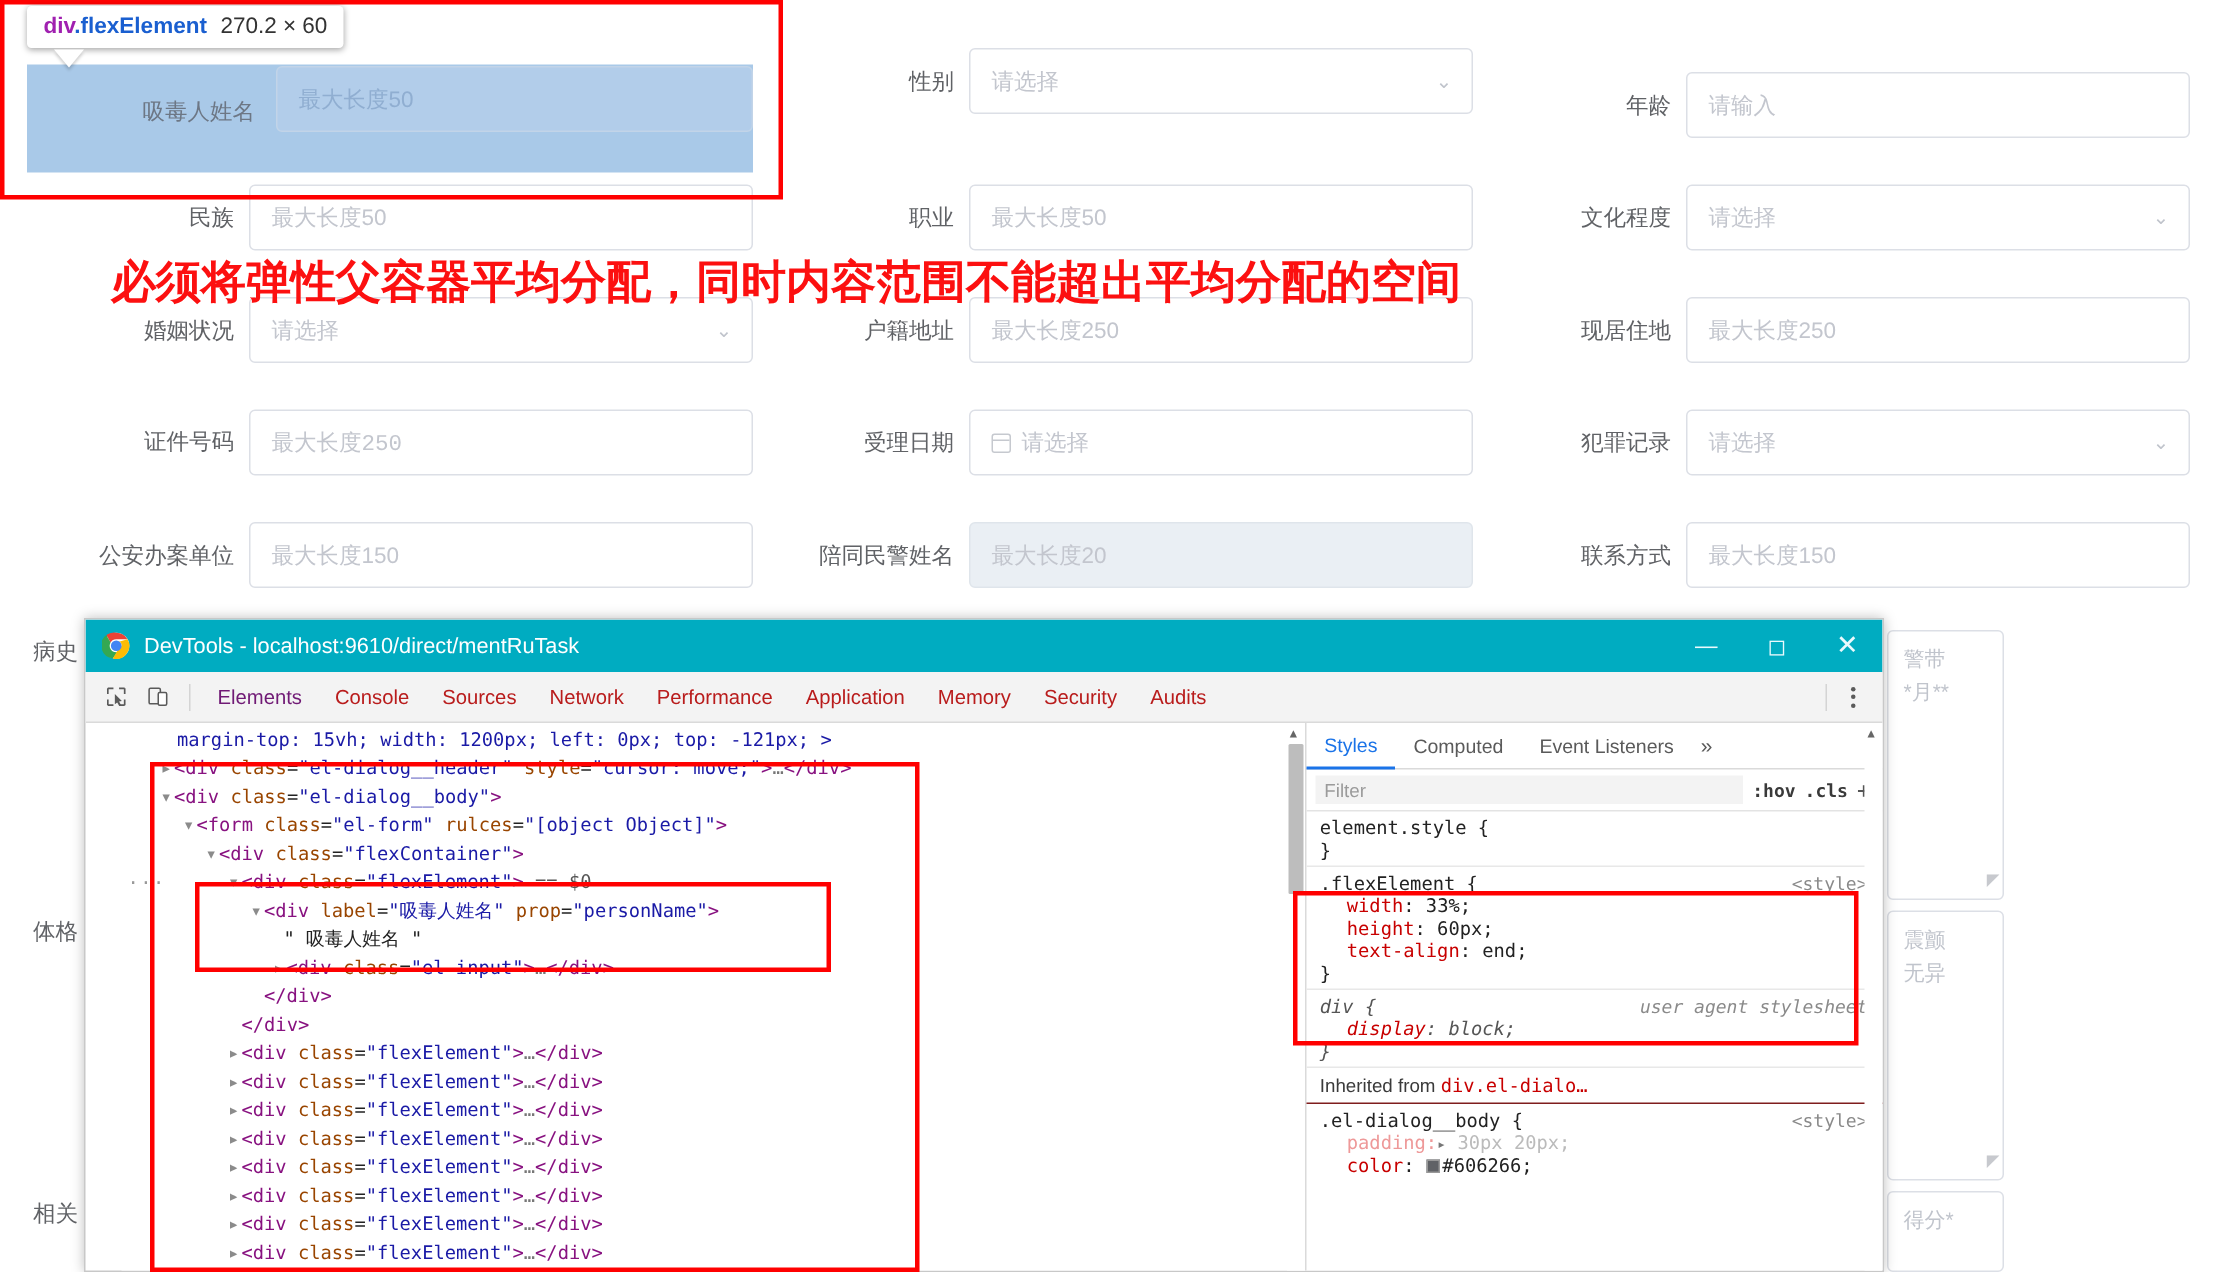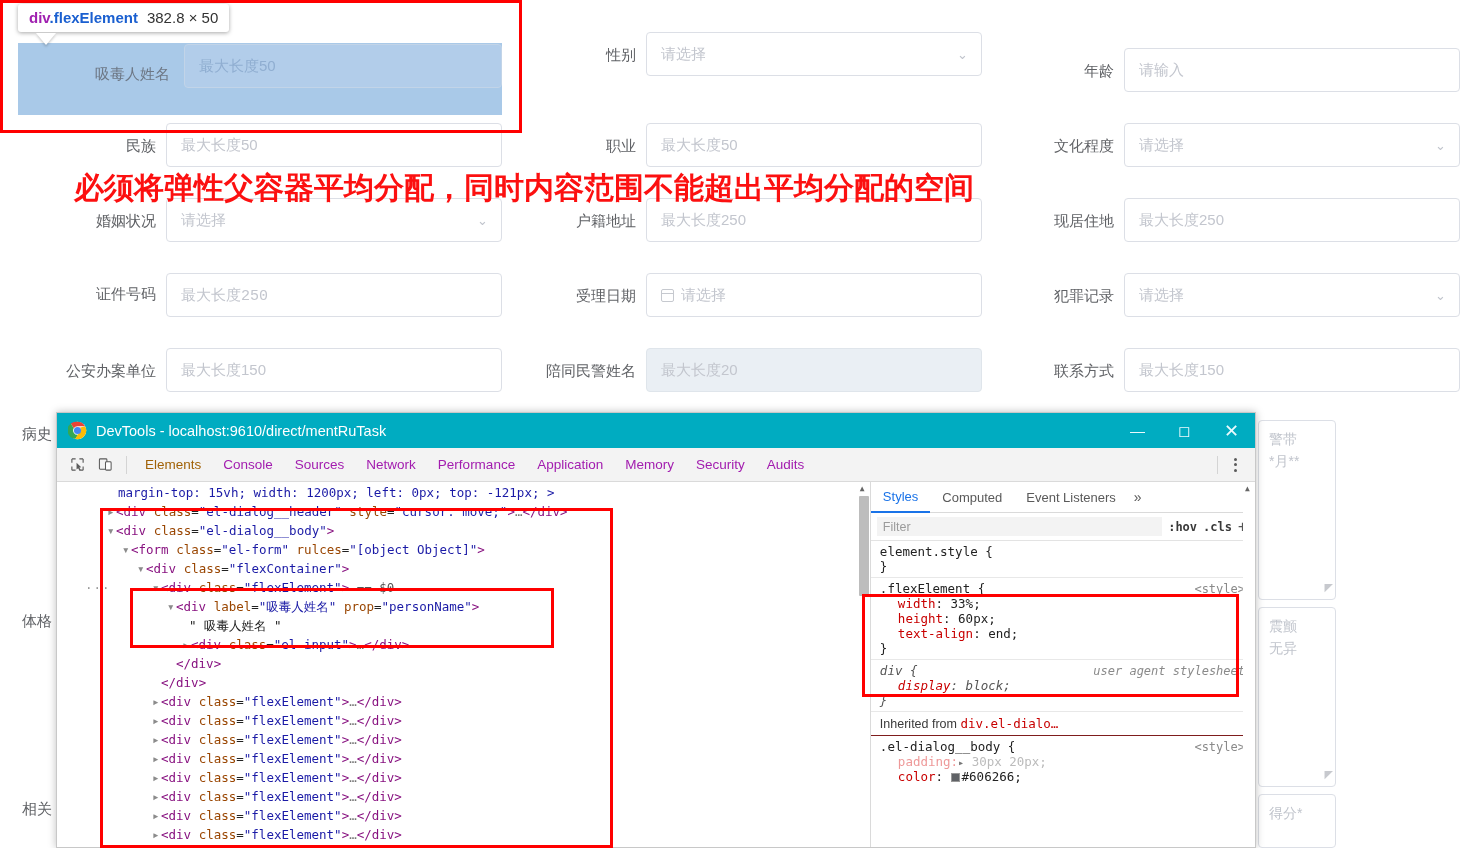--- a/index.html
+++ b/index.html
@@ -94,24 +94,24 @@
     color:#eafafd; font-size:15px;
   }
 
   .dt-tabs {
     height:34px; background:#f3f3f3; border-bottom:1px solid #dadada;
     display:flex; align-items:center; padding-left:6px; position:relative;
   }
   .dt-icon-btn { width:28px; height:26px; display:flex;align-items:center;justify-content:center;}
   .dt-sep { width:1px; height:18px; background:#d4d4d4; margin:0 7px; }
   .dt-tab {
-    font-size:13.5px; color:#a21caf; padding:0 11px; height:34px;
+    font-size:13.5px; color:#b91c1c; padding:0 11px; height:34px;
     display:flex; align-items:center; font-family:"Liberation Sans",sans-serif;
   }
-  .dt-tab.sel { color:#a16207; }
+  .dt-tab.sel { color:#701a75; }
   .dt-kebab { margin-left:auto; display:flex; align-items:center; padding-right:9px; }
   .kebab { display:flex; flex-direction:column; gap:2.5px; padding:0 9px; }
   .kebab i { width:3px;height:3px;background:#5a5a5a;border-radius:50%; display:block;}
 
   .dt-body { display:flex; height:367px; }
   .dom-pane {
     width:805px; position:relative; overflow:hidden; background:#fff;
     font-family:"DejaVu Sans Mono","Liberation Mono",monospace; font-size:12.5px;margin-left:24px;
   }
   .dom-line { white-space:pre; line-height:19px; height:19px; color:#222; }
@@ -298,21 +298,21 @@
     <div class="ta" style="left:1258px; top:794px; width:78px; height:54px;">
       <div>得分*</div>
     </div>
   </div>
 
   <div class="redbox" style="left:0px; top:0px; width:522px; height:133px;"></div>
   <div class="redtext" style="left:74px; top:168px; font-size:30px;">必须将弹性父容器平均分配，同时内容范围不能超出平均分配的空间</div>
 
   <div class="badge">
     <span class="sel"><span class="tag">div</span><span class="cls">.flexElement</span></span>
-    <span class="dim">382.8 × 50</span>
+    <span class="dim">270.2 × 60</span>
   </div>
   <div class="badge-arrow"></div>
 
   <div class="devtools">
 
     <div class="dt-title">
       <span class="chrome-logo">
         <svg width="19" height="19" viewBox="0 0 48 48">
           <circle cx="24" cy="24" r="22" fill="#fff"></circle>
           <path d="M24 2a22 22 0 0 1 19.05 11H24a11 11 0 0 0-9.53 5.5L7.2 6A21.9 21.9 0 0 1 24 2z" fill="#ea4335"></path>

